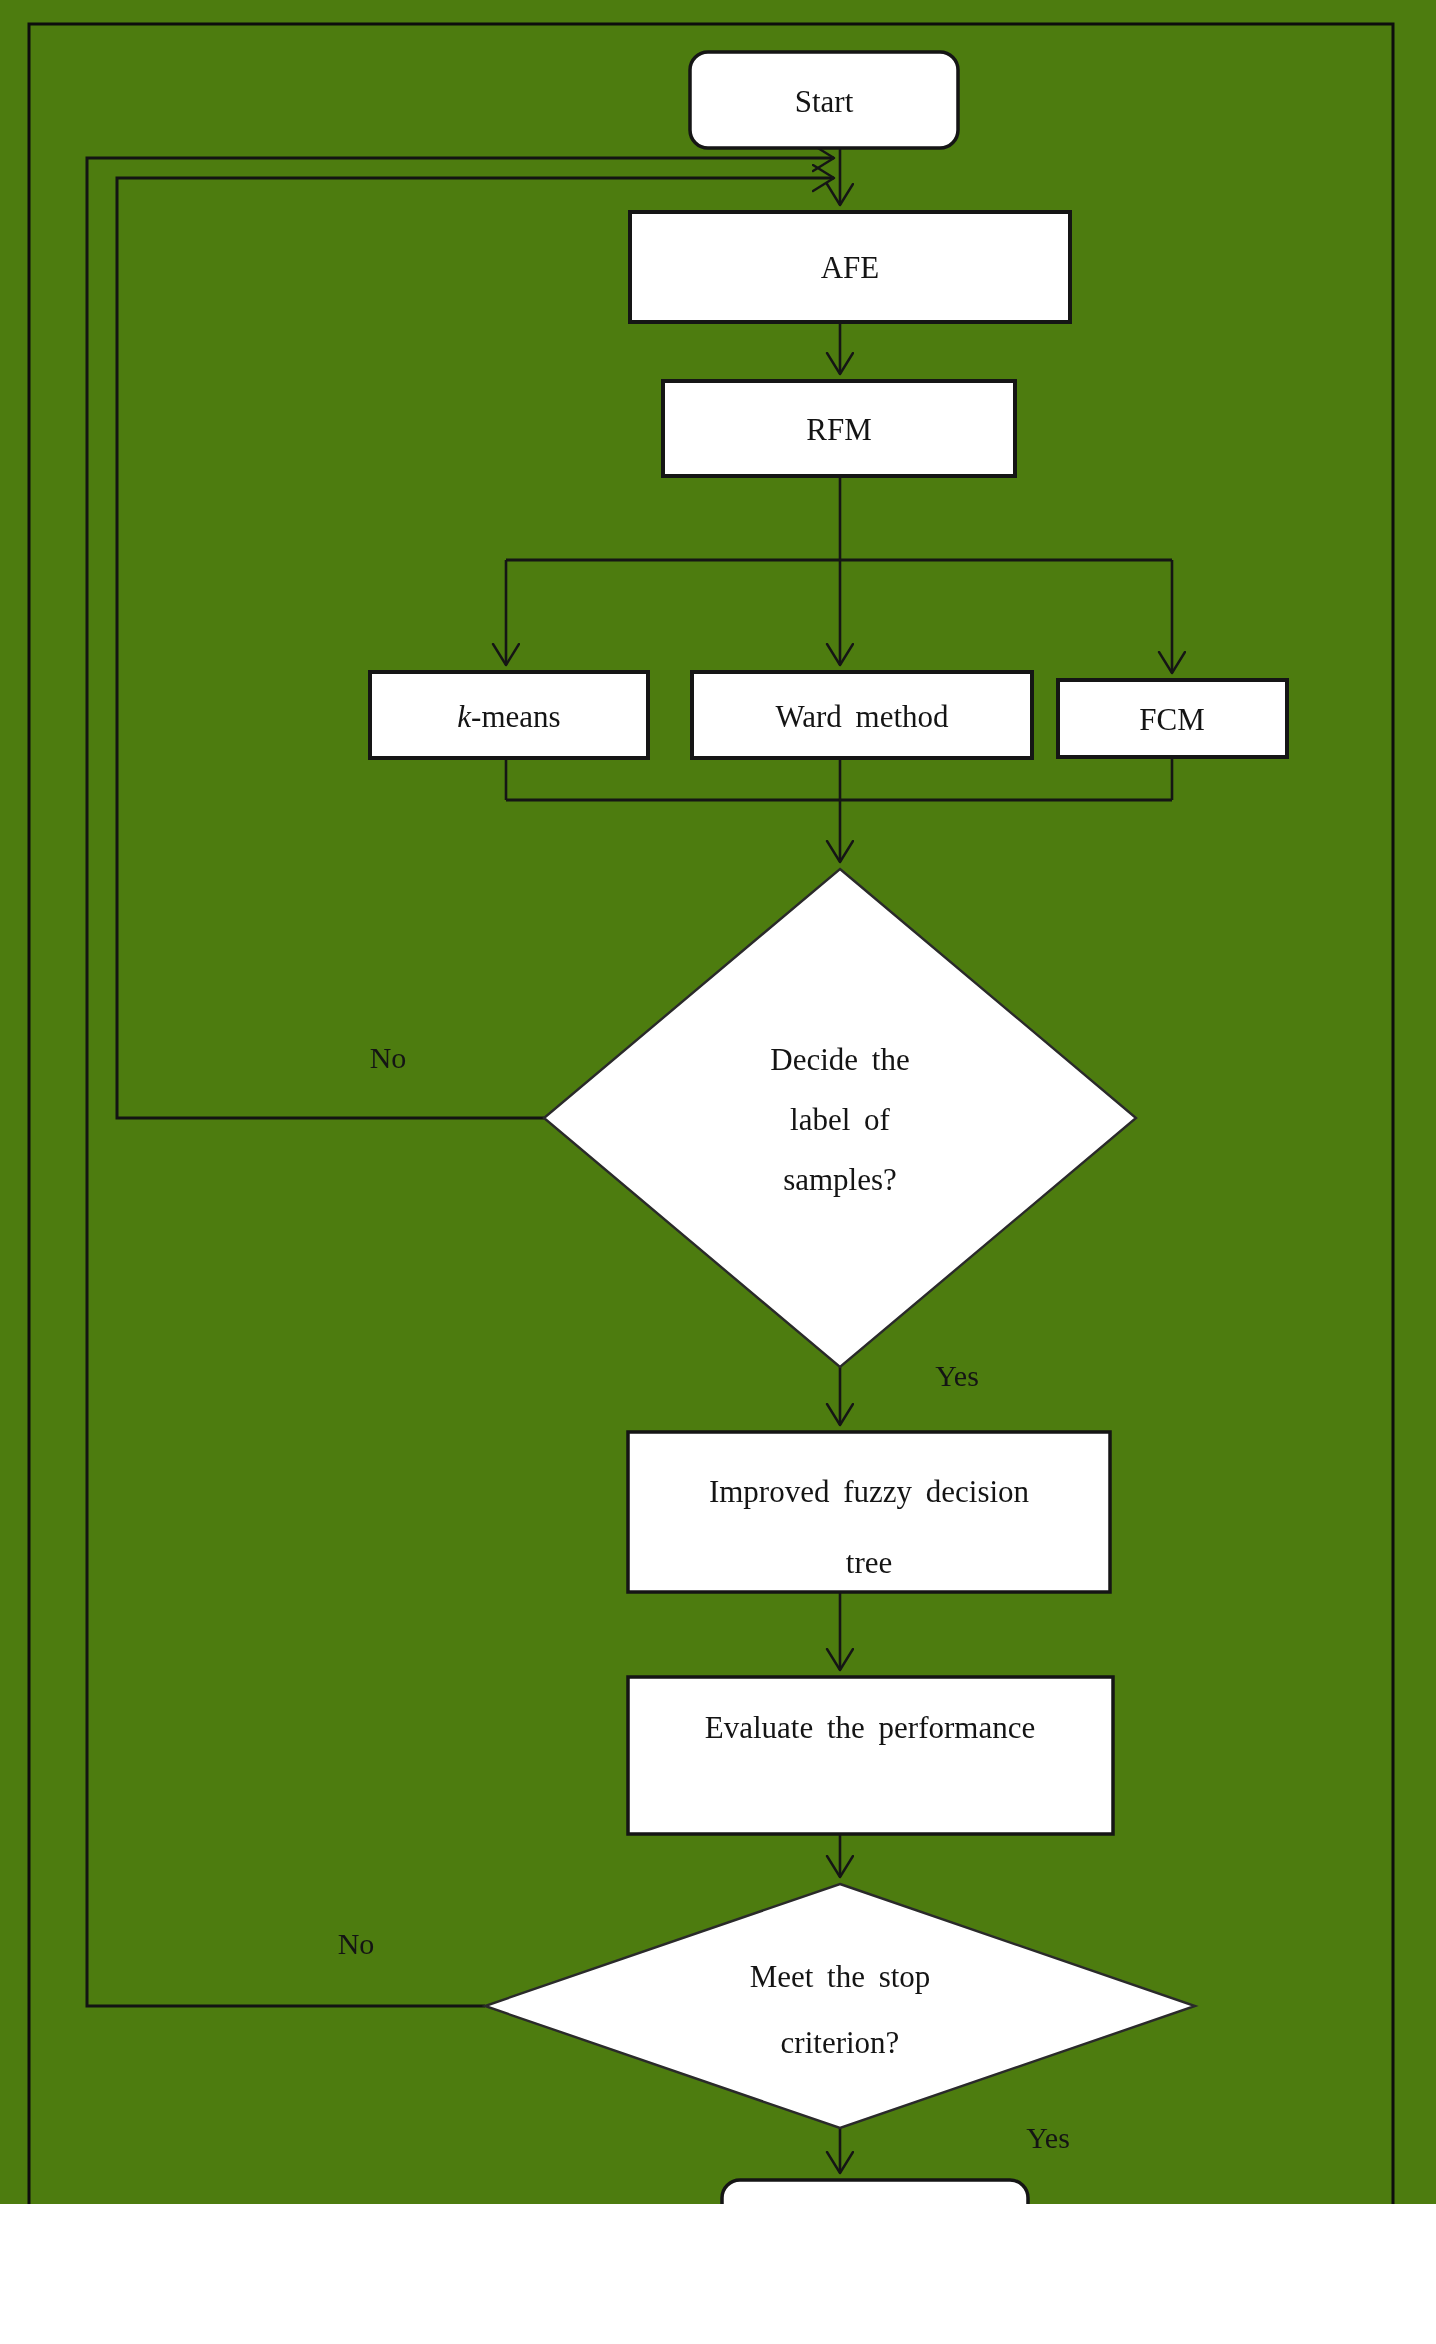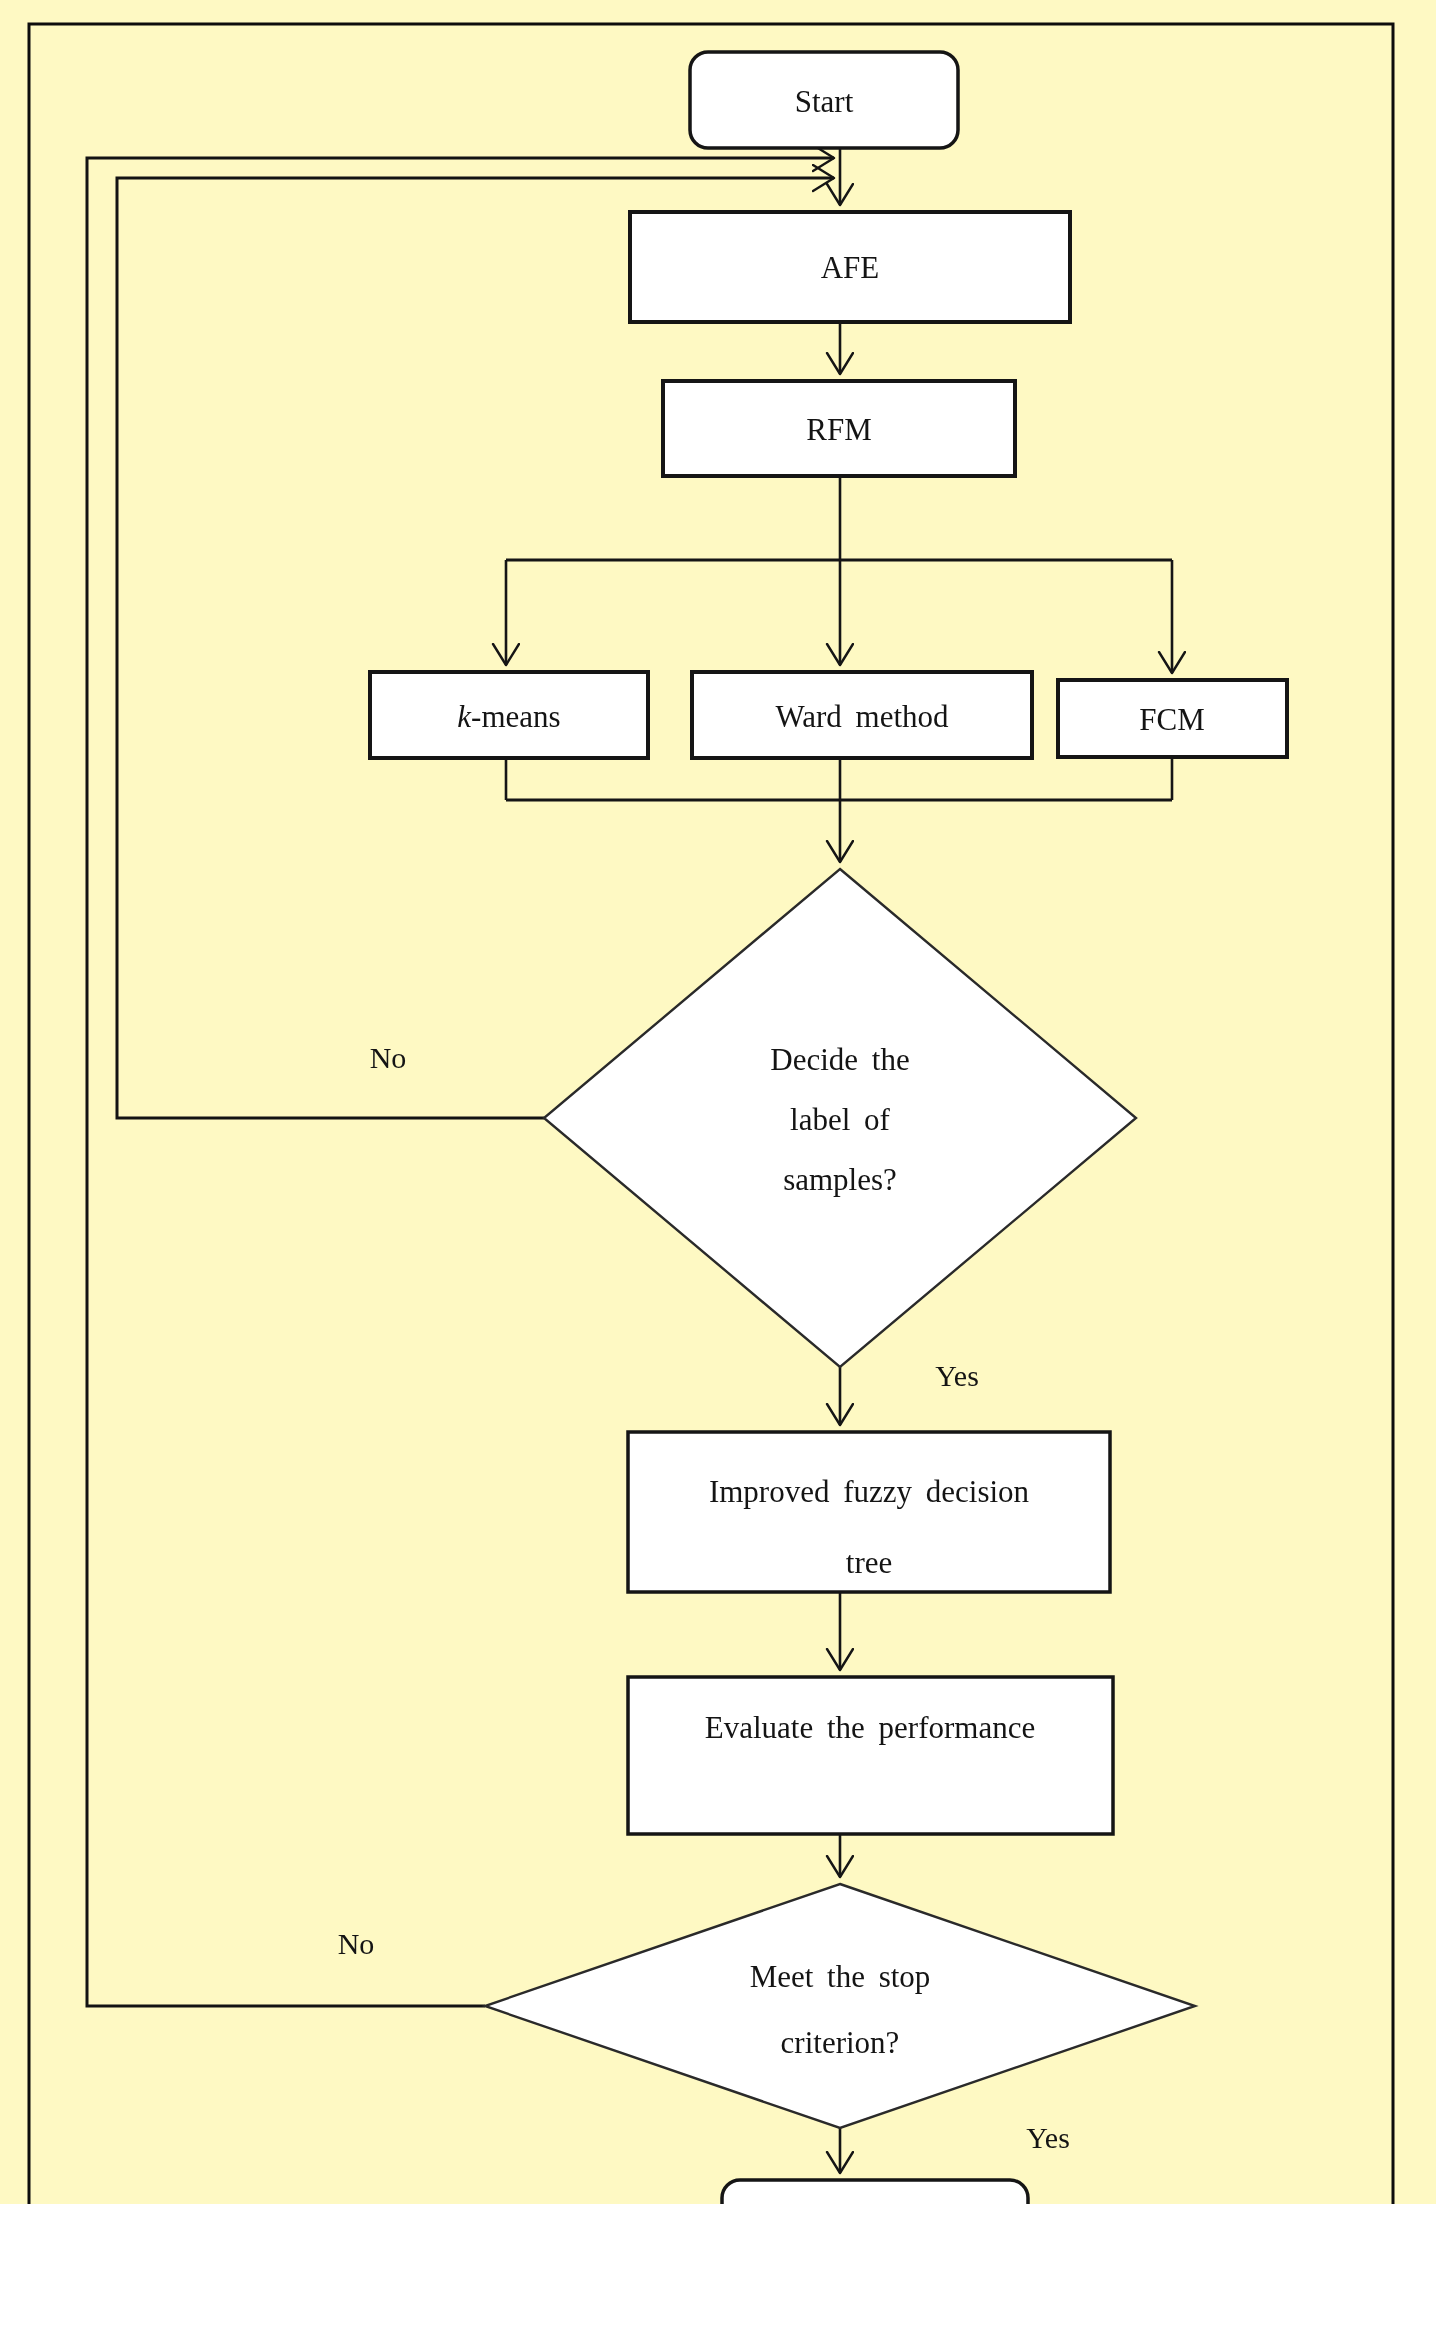--- a/index.html
+++ b/index.html
@@ -4,21 +4,21 @@
 <style>
   html, body {
     margin: 0;
     padding: 0;
     background: #ffffff;
   }
   .page {
     position: relative;
     width: 1436px;
     height: 2204px;
-    background: #fef9c3;
+    background: #4d7c0f;
     overflow: hidden;
   }
   svg { display: block; }
   .box     { fill: #ffffff; stroke: #151515; stroke-width: 4; }
   .rbox    { fill: #ffffff; stroke: #151515; stroke-width: 3.5; }
   .diamond { fill: #ffffff; stroke: #2a2a2a; stroke-width: 2.4; }
   .edge    { fill: none; stroke: #151515; stroke-width: 2.6; }
   .bar     { fill: none; stroke: #151515; stroke-width: 2.8; }
   .loop    { fill: none; stroke: #131313; stroke-width: 3; }
   .border-rect { fill: none; stroke: #0d0d0d; stroke-width: 3; }

